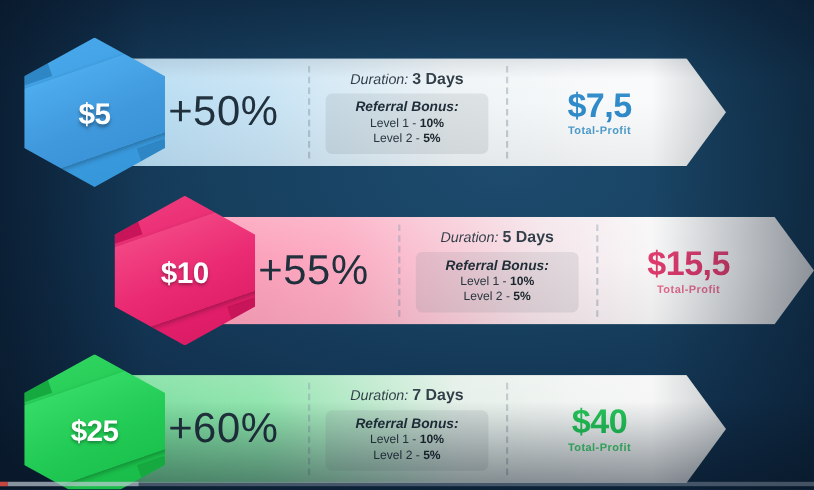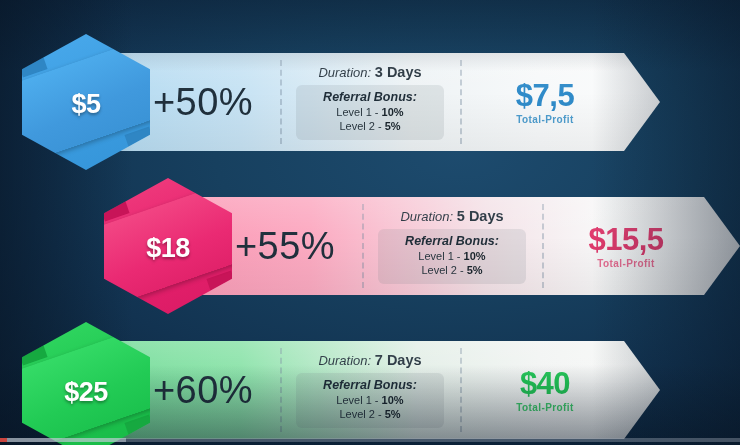--- a/index.html
+++ b/index.html
@@ -290,21 +290,21 @@
     </div>
 
     <div class="badge" style="left:104px; top:-19px;">
       <div class="hexagon" style="background:linear-gradient(160deg,#f0407f 0%, #e8226f 48%, #d91a63 100%);">
         <div class="hex-inner">
           <div class="ribbon-fold-l" style="left:-4px; top:14px; background:#c81458;"></div>
           <div class="ribbon-fold-r" style="right:-4px; bottom:14px; background:#c81458;"></div>
           <div class="ribbon" style="background:linear-gradient(175deg,#f34885 0%, #ea2a73 60%, #e02169 100%);"></div>
         </div>
       </div>
-      <div class="badge-amount">$18</div>
+      <div class="badge-amount">$10</div>
     </div>
   </div>
 
   <div class="plan-row" style="top:341px; height:98px; width:740px;">
     <div class="banner" style="left:108px; width:552px; background:linear-gradient(90deg,#77dd9b 0%, #8ce3aa 24%, #e4efe8 56%, #f2f4f3 78%, #f8f9f8 100%);">
       <div class="cell cell-percent">
         <div class="percent-text">+60%</div>
       </div>
       <div class="cell cell-details">
         <div class="sep" style="left:0;"></div>

